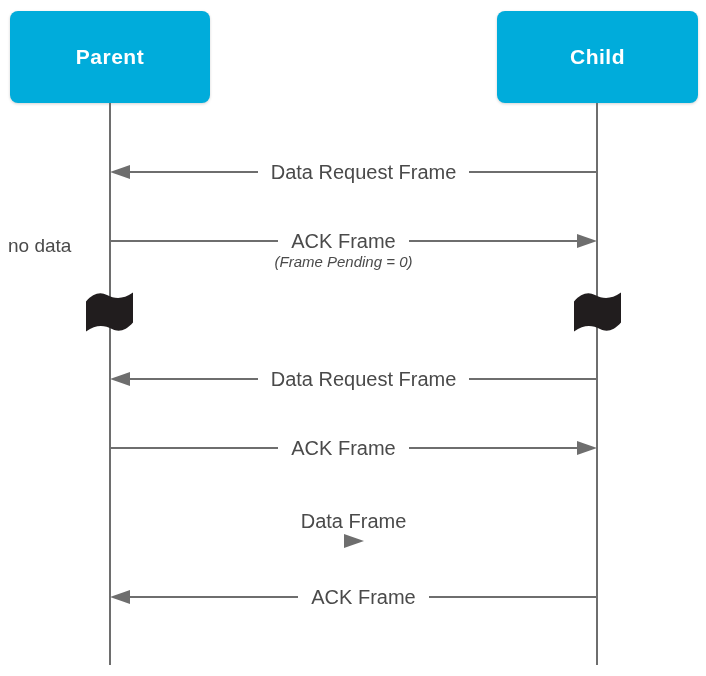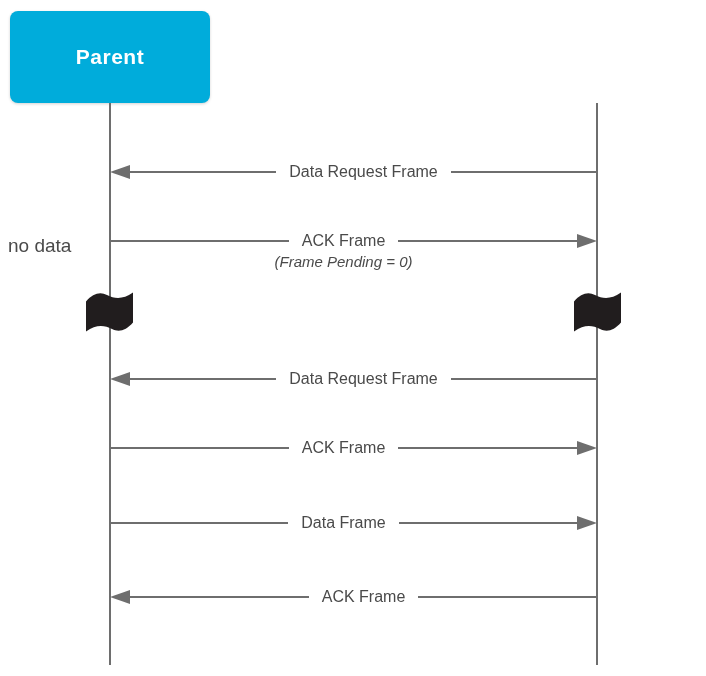--- a/index.html
+++ b/index.html
@@ -83,40 +83,40 @@
     border-left: 20px solid var(--wire);
   }
   .msg-label-block {
     position: relative;
     flex: none;
     margin: 0 13px;
     display: flex;
     justify-content: center;
   }
   .msg-label {
-    font-size: 16px;
+    font-size: 20px;
     color: var(--label-text);
     white-space: nowrap;
     line-height: 26px;
   }
   .msg-sublabel {
     position: absolute;
     top: 25px;
     left: 50%;
     transform: translateX(-50%);
     font-size: 15px;
     color: var(--label-text);
     white-space: nowrap;
     font-style: italic;
   }
   .msg-1 { top: 157px; }
   .msg-2 { top: 226px; }
   .msg-3 { top: 364px; }
   .msg-4 { top: 433px; }
-  .msg-5 { top: 508px; }
+  .msg-5 { top: 508px; flex-direction: column; }
   .msg-6 { top: 582px; }
 
   
   .annotation {
     position: absolute;
     left: 8px;
     width: 96px;
     text-align: left;
     font-size: 19px;
     line-height: 21px;
@@ -138,20 +138,23 @@
   .flag svg { display: block; }
 </style>
 </head>
 <body>
 
 <div class="canvas">
 
   <div class="actor-box parent">
     <span class="actor-label">Parent</span>
   </div>
+  <div class="actor-box child">
+    <span class="actor-label">Child</span>
+  </div>
 
   <div class="lifeline parent-line"></div>
   <div class="lifeline child-line"></div>
 
   <div class="msg msg-1">
     <span class="arrowhead left"></span>
     <span class="wire"></span>
     <span class="msg-label-block">
       <span class="msg-label">Data Request Frame</span>
       <span class="msg-sublabel"></span>

